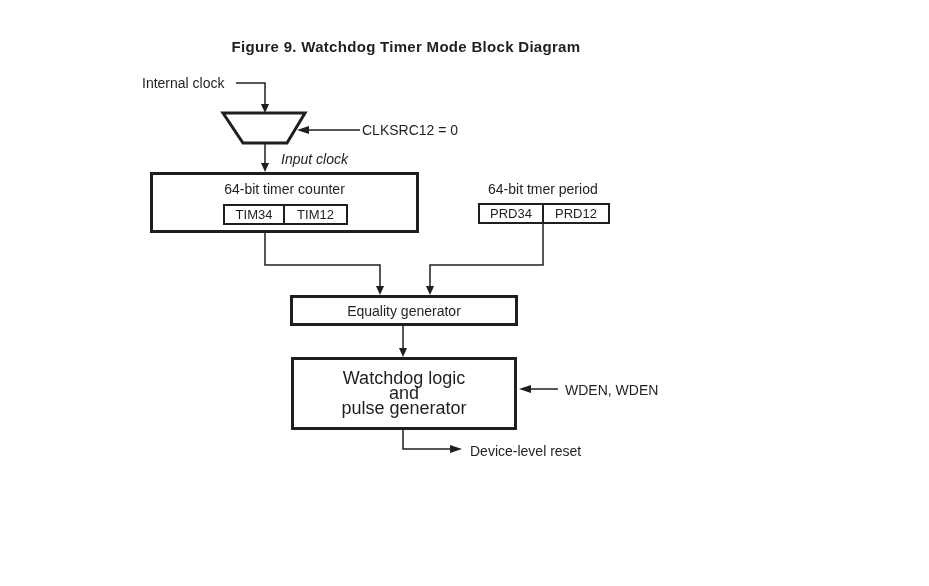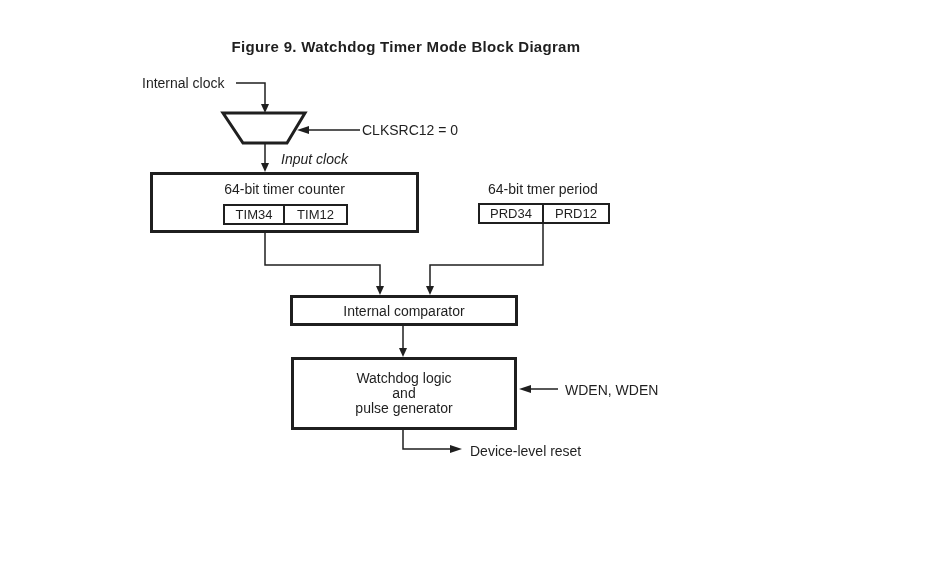--- a/index.html
+++ b/index.html
@@ -49,21 +49,21 @@
     height:21px;
   }
   .comparator-box{
     left:290px;top:295px;width:228px;height:31px;
     display:flex;align-items:center;justify-content:center;
     font-size:14px;
   }
   .watchdog-box{
     left:291px;top:357px;width:226px;height:73px;
     display:flex;align-items:center;justify-content:center;
-    text-align:center;font-size:14px;line-height:15px;
+    text-align:center;font-size:18px;line-height:15px;
     white-space:pre-line;
   }
   svg.layer{position:absolute;left:0;top:0;}
   svg .wire{fill:none;stroke:var(--line);stroke-width:1.5;}
   svg .head{fill:var(--line);stroke:none;}
   svg .mux{fill:var(--background);stroke:var(--line);stroke-width:3;}
 </style>
 </head>
 <body>
 
@@ -115,21 +115,21 @@
   <div class="abs box timer-box">
     <div class="box-label">64-bit timer counter</div>
     <div class="cell" style="left:70px;top:29px;width:62px;">TIM34</div>
     <div class="cell" style="left:130px;top:29px;width:65px;">TIM12</div>
   </div>
 
   <div class="abs cell" style="left:478px;top:203px;width:66px;">PRD34</div>
   <div class="abs cell" style="left:542px;top:203px;width:68px;">PRD12</div>
 
   <div class="abs box comparator-box">
-    <span>Internal comparator</span>
+    <span>Equality generator</span>
   </div>
 
   <div class="abs box watchdog-box">
     <span>Watchdog logic
 and
 pulse generator</span>
   </div>
 
 </div>
 

